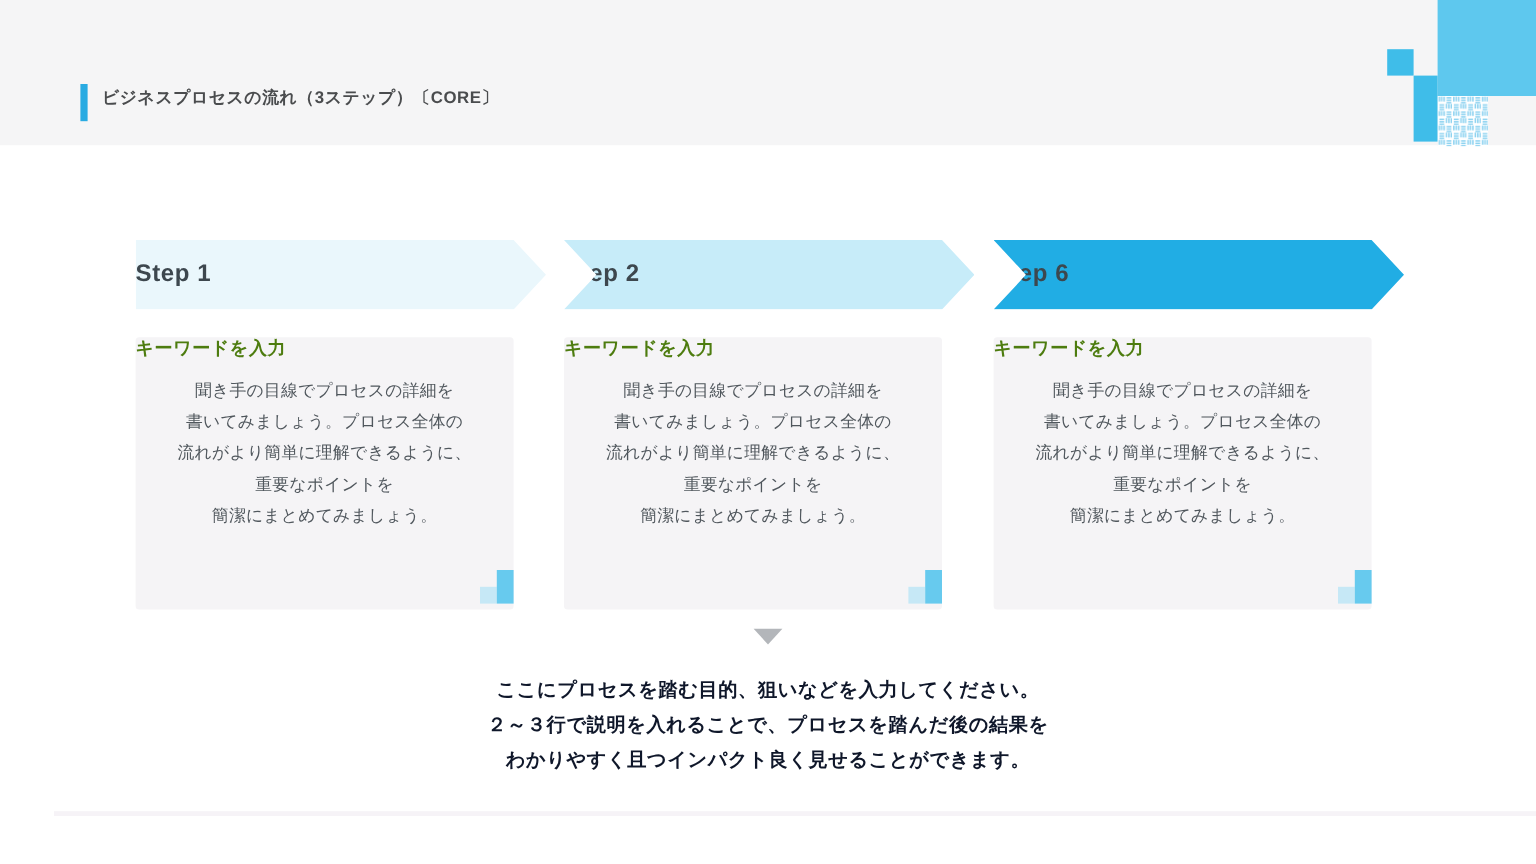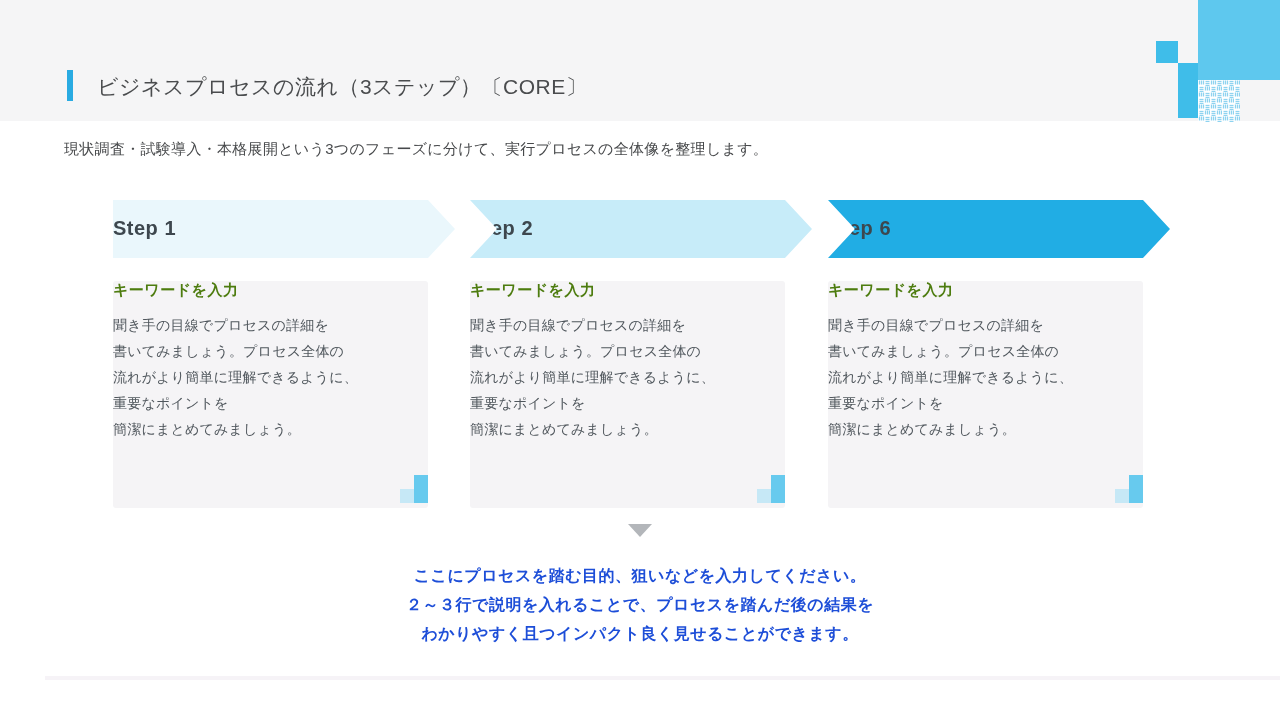--- a/index.html
+++ b/index.html
@@ -15,23 +15,22 @@
   .header-band {
     position:absolute; left:0; top:0; width:1280px; height:121px;
     background:#f5f5f6;
   }
   .title-accent-bar {
     position:absolute; left:67px; top:70px; width:6px; height:31px;
     background:#29abe2;
   }
   .page-title {
     position:absolute; left:85px; top:73px;
-    font-size:21px; font-weight:400; color:#4a4c4e; letter-spacing:0.5px;
+    font-size:14px; font-weight:700; color:#4a4c4e; letter-spacing:0.5px;
     white-space:nowrap;
-    margin-left:12px;
   }
 
   
   .deco-big    { position:absolute; left:1198px; top:0;    width:82px; height:80px; background:#5ec8ee; }
   .deco-sq1    { position:absolute; left:1156px; top:41px; width:22px; height:22px; background:#3fbde9; }
   .deco-sq2    { position:absolute; left:1178px; top:63px; width:20px; height:55px; background:#3fbde9; }
   .deco-weave  { position:absolute; left:1198px; top:80px; }
 
   
   .page-subtitle {
@@ -60,39 +59,39 @@
   .step-card {
     position:absolute; top:281px; width:315px; height:227px;
     background:#f5f4f6; border-radius:3px;
   }
   .card-1 { left:113px; } .card-2 { left:470px; } .card-3 { left:828px; }
   .card-title {
     text-align:left;
     font-size:15px; font-weight:700; color:#4d7c0f; letter-spacing:0.5px;
   }
   .card-body {
-    margin-top:12px; 
+    margin-top:12px; text-align:center;
     font-size:14px; line-height:26px; color:#50575d;
     white-space:pre-line; letter-spacing:0.2px;
   }
   .card-deco-light { position:absolute; right:14px; bottom:5px; width:14px; height:14px; background:#c6e8f6; }
   .card-deco-dark  { position:absolute; right:0;    bottom:5px; width:14px; height:28px; background:#67caee; }
 
   
   .down-triangle {
     position:absolute; left:628px; top:524px; width:0; height:0;
     border-left:12px solid transparent; border-right:12px solid transparent;
     border-top:13px solid #b3b6ba;
   }
 
   
   .footnote {
     position:absolute; left:0; top:561px; width:1280px;
     text-align:center; font-size:16px; font-weight:700; line-height:29px;
-    color:#1d4ed8; white-space:pre-line; letter-spacing:0.5px;
+    color:#0f172a; white-space:pre-line; letter-spacing:0.5px;
   }
 
   
   .footer-divider {
     position:absolute; left:45px; top:676px; width:1235px; height:4px;
     background:#f6f3f7;
   }
 </style>
 </head>
 <body>
@@ -123,21 +122,20 @@
         </g>
       </pattern>
     </defs>
     <rect width="42" height="42" fill="#ffffff"></rect>
     <rect width="42" height="42" fill="url(#weave)"></rect>
   </svg>
 
   <div class="title-accent-bar"></div>
   <h1 class="page-title">ビジネスプロセスの流れ（3ステップ）〔CORE〕</h1>
 
-  <p class="page-subtitle">現状調査・試験導入・本格展開という3つのフェーズに分けて、実行プロセスの全体像を整理します。</p>
 
   <div class="step-arrow arrow-first arrow-1">
     <span class="lbl">Step 1</span>
   </div>
   <div class="step-arrow arrow-next arrow-2">
     <span class="lbl">Step 2</span>
   </div>
   <div class="step-arrow arrow-next arrow-3">
     <span class="lbl">Step 6</span>
   </div>

